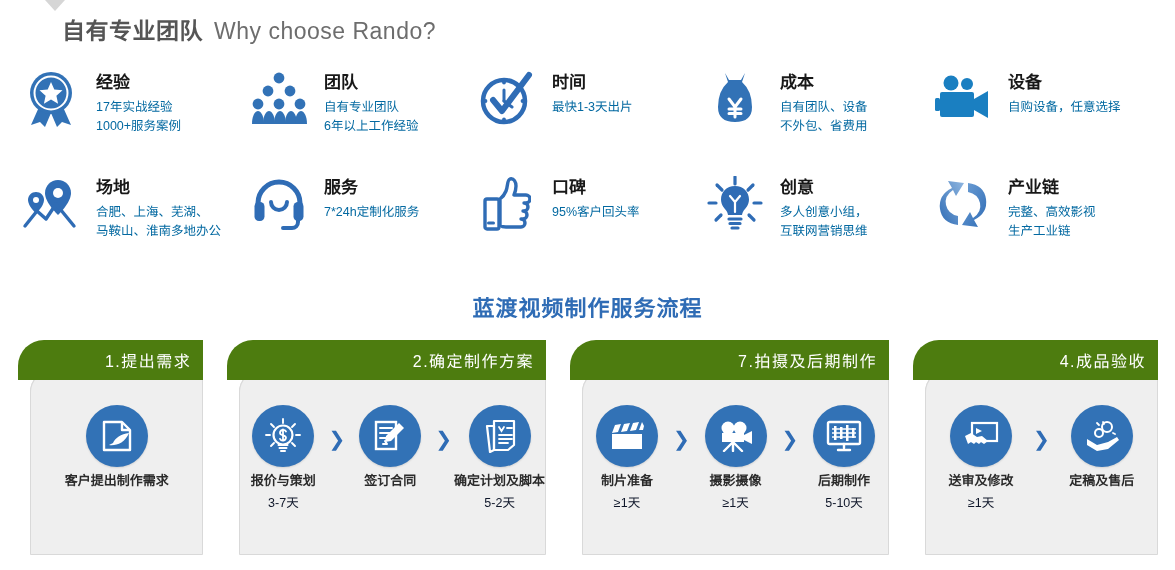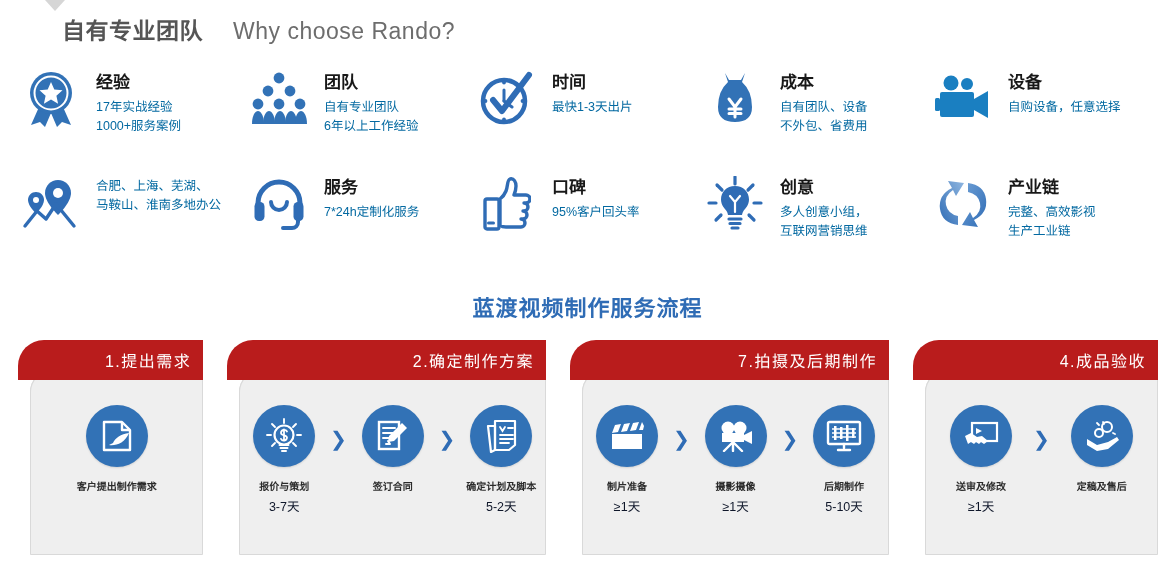--- a/index.html
+++ b/index.html
@@ -20,21 +20,21 @@
     border-left: 10px solid transparent;
     border-right: 10px solid transparent;
     border-top: 11px solid #d6d6d6;
   }
   .header-title {
     position: absolute; left: 62px; top: 12px;
     font-size: 23px; color: #5a5a5a; letter-spacing: .5px;
     white-space: nowrap;
   }
   .header-title .cn { font-weight: 700; color: #555; }
-  .header-title .en { font-weight: 400; color: #6d6d6d; margin-left: 30px; }
+  .header-title .en { font-weight: 400; color: #6d6d6d; margin-left: 11px; }
 
   
   .features {
     position: absolute; left: 22px; top: 68px;
     width: 1140px;
     display: grid;
     grid-template-columns: repeat(5, 1fr);
     grid-template-rows: 105px 105px;
   }
   .feature { display: flex; align-items: flex-start; gap: 16px; }
@@ -68,21 +68,21 @@
     display: flex; gap: 24px;
   }
   .card { position: relative; height: 215px; }
   .card.w1 { width: 186px; }
   .card.w3 { width: 320px; }
   .card.w3b { width: 320px; }
   .card.w2 { width: 246px; text-align: right; }
 
   .card-head {
     position: absolute; left: 0; top: 0; right: 0; height: 40px;
-    background: #b91c1c;
+    background: #4d7c0f;
     border-top-left-radius: 26px;
     color: #fff;
     font-size: 16px; font-weight: 500;
     display: flex; align-items: center; justify-content: flex-end;
     padding-right: 12px;
     letter-spacing: 1.5px;
     z-index: 2;
   }
   .card-body {
     position: absolute; left: 12px; top: 30px; right: 0; bottom: 0;
@@ -102,21 +102,21 @@
   }
   .step { display: flex; flex-direction: column; align-items: center; width: 100px; }
   .bubble {
     width: 62px; height: 62px; border-radius: 50%;
     background: #3272b6;
     display: flex; align-items: center; justify-content: center;
     box-shadow: 0 1px 2px rgba(0,0,0,.12);
   }
   .bubble svg { display: block; }
   .step-label {
-    margin-top: 11px; font-size: 10px; font-weight: 700; color: #2b2b2b;
+    margin-top: 3px; font-size: 13px; font-weight: 700; color: #2b2b2b;
     white-space: nowrap;
   }
   .step-days {
     margin-top: 3px; font-size: 12.5px; color: #0f172a; white-space: nowrap;
   }
   .chev {
     align-self: flex-start; margin-top: 22px;
     font-size: 20px; color: #2f6cb5; font-weight: 300;
     padding: 0 2px;
   }
@@ -232,20 +232,21 @@
       <span class="ico">
         <svg width="58" height="52" viewBox="0 0 58 52">
           <path d="M36 2 c-7.2 0 -13 5.8 -13 13 c0 9.7 13 22 13 22 s13 -12.3 13 -22 c0 -7.2 -5.8 -13 -13 -13 z" fill="#2f6cb5"></path>
           <circle cx="36" cy="15" r="5" fill="#fff"></circle>
           <path d="M14 14 c-4.5 0 -8 3.5 -8 8 c0 6 8 13.5 8 13.5 s8 -7.5 8 -13.5 c0 -4.5 -3.5 -8 -8 -8 z" fill="#2f6cb5"></path>
           <circle cx="14" cy="22" r="3" fill="#fff"></circle>
           <path d="M3 48 L15 33 L24 41 L34 26 L52 48" fill="none" stroke="#2f6cb5" stroke-width="3.4" stroke-linejoin="round" stroke-linecap="round"></path>
         </svg>
       </span>
       <div class="txt">
+        <div class="f-title">场地</div>
         <div class="f-desc">合肥、上海、芜湖、
 马鞍山、淮南多地办公</div>
       </div>
     </div>
 
     <div class="feature">
       <span class="ico">
         <svg width="52" height="52" viewBox="0 0 52 52">
           <path d="M5 30 v-5 a21 21 0 0 1 42 0 v5" fill="none" stroke="#2f6cb5" stroke-width="5" stroke-linecap="round"></path>
           <rect x="1.5" y="24" width="10" height="19" rx="4.5" fill="#2f6cb5"></rect>

